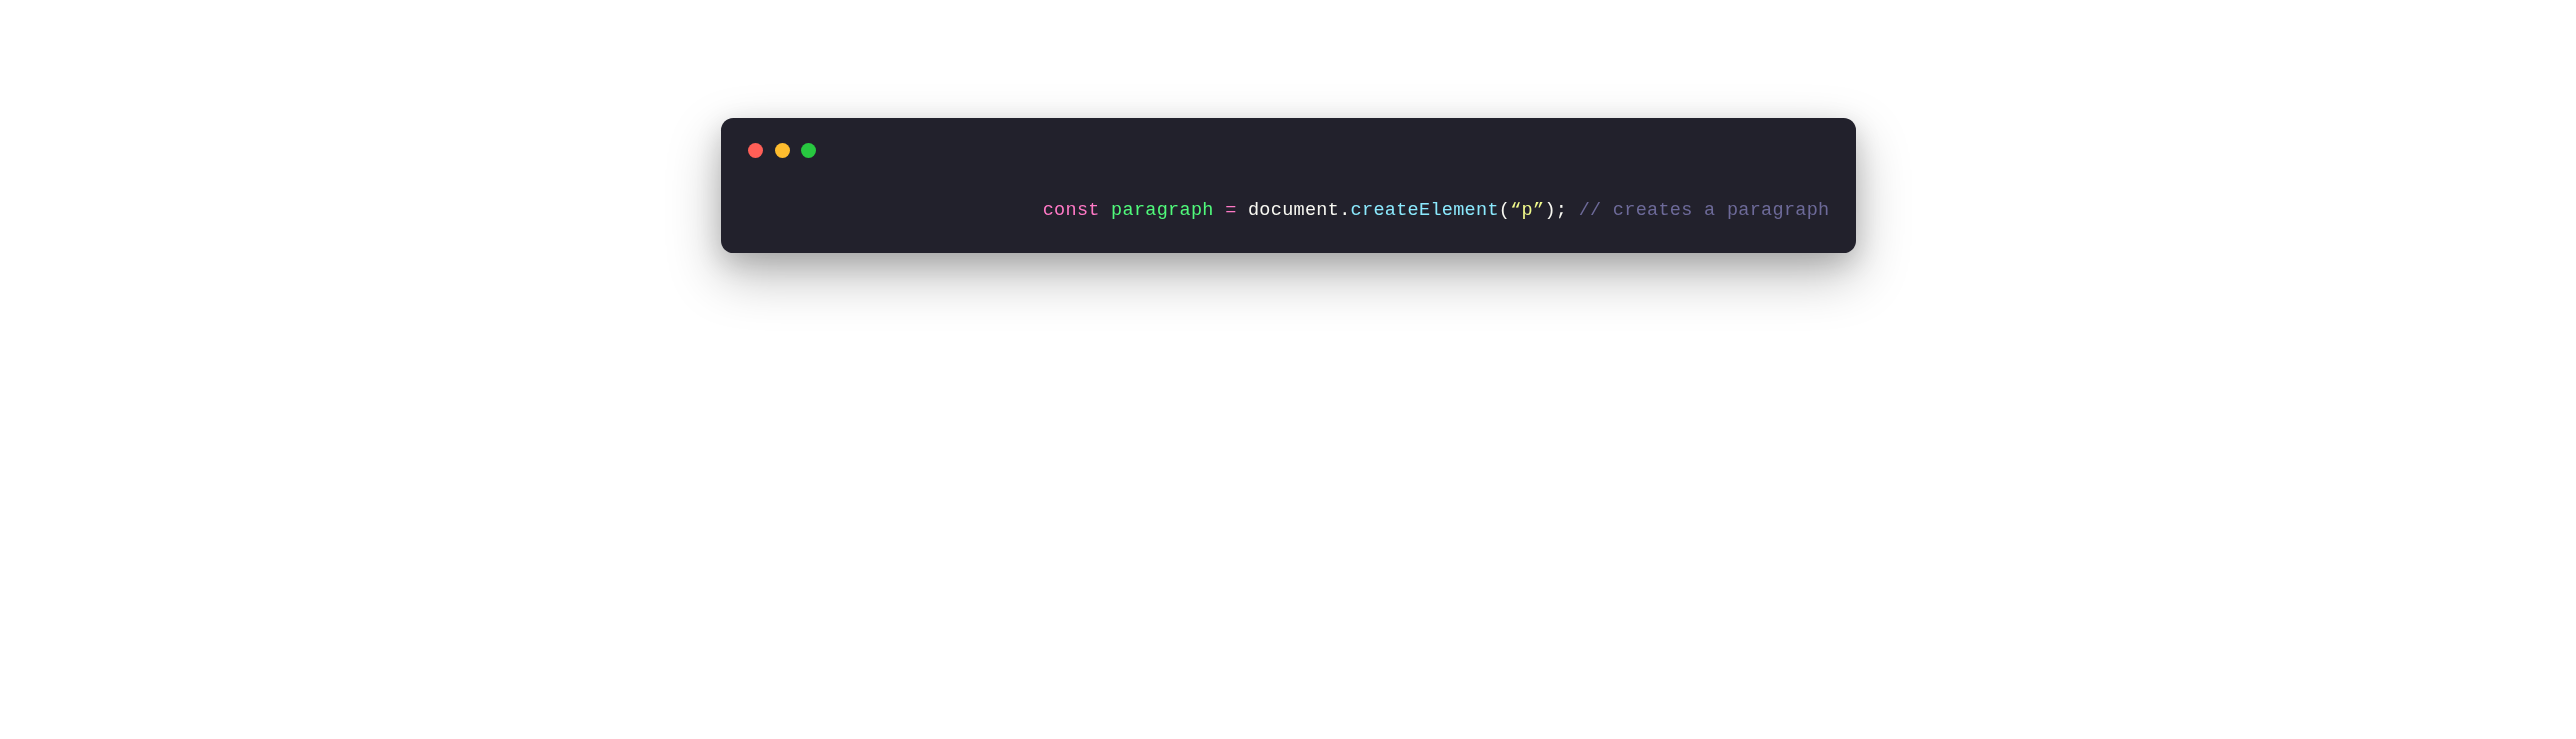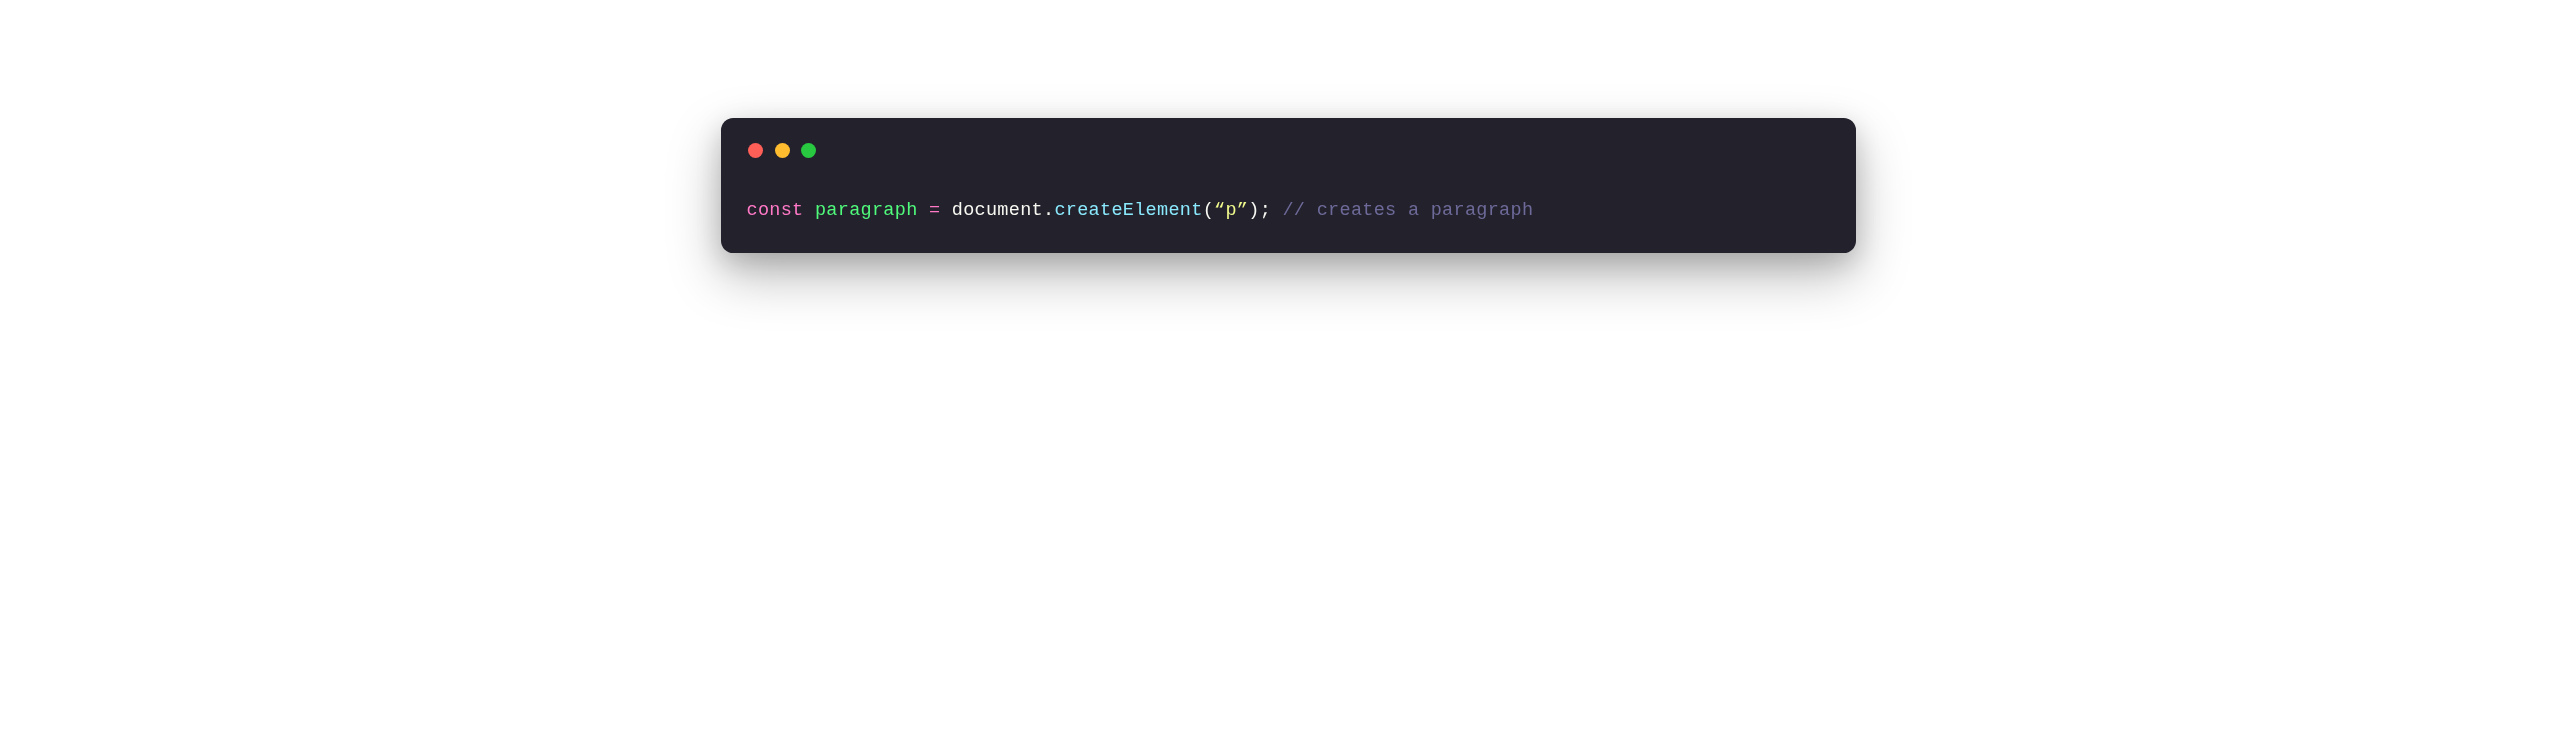--- a/index.html
+++ b/index.html
@@ -1,18 +1,19 @@
 <!DOCTYPE html>
 <html style="font-size:14px"><head>
   <meta charset="utf-8">
   <style>
     * {
       margin: 0;
       padding: 0;
       box-sizing: border-box;
+      text-align: right;
     }
     body {
       background: #ffffff;
       display: flex;
       justify-content: center;
       align-items: center;
       min-height: 370px;
       padding: 53px;
       font-family: "SF Mono", "Monaco", "Menlo", "Consolas", "Courier New", monospace;
     }

